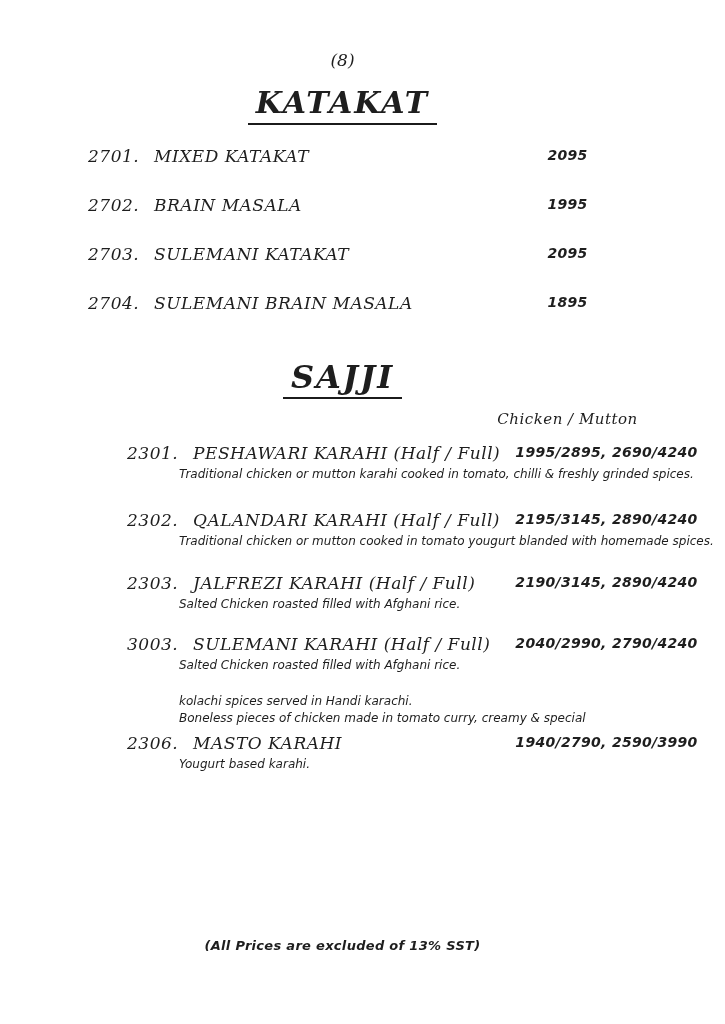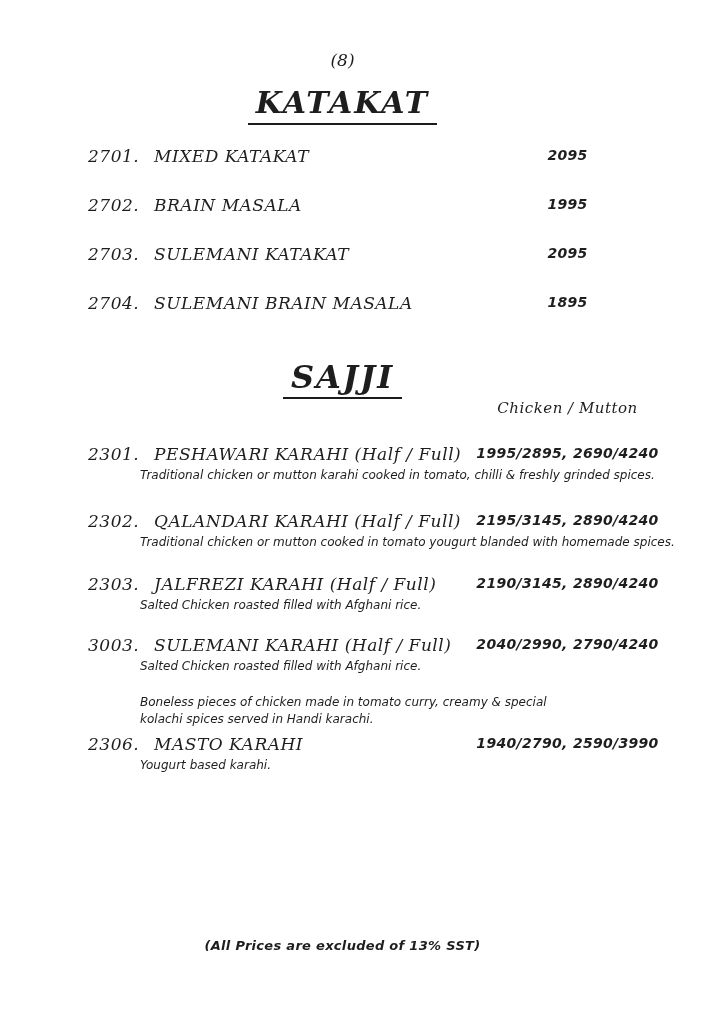--- a/index.html
+++ b/index.html
@@ -26,21 +26,21 @@
   .section-title {
     display: inline-block;
     font: italic 700 30px "DejaVu Serif", serif;
     letter-spacing: 2px;
     border-bottom: 2px solid #1b1b1b;
     padding: 0 8px 3px 8px;
     line-height: 34px;
   }
   .title-row.sajji .section-title { font-size: 32px; }
   .items { margin-top: 20px; }
-  .items.sajji { margin-top: 24px; }
+  .items.sajji { margin-top: 12px; padding-left: 39px; }
   .row { position: relative; padding-left: 88px; }
   .items.katakat .row { margin-bottom: 27px; }
   .items.sajji .row:nth-child(1) { margin-bottom: 26px; }
   .items.sajji .row:nth-child(2) { margin-bottom: 22px; }
   .items.sajji .row:nth-child(3) { margin-bottom: 20px; }
   .items.sajji .row:nth-child(4) { margin-bottom: 19px; }
   .items.sajji .row:nth-child(5) { margin-bottom: 5px; }
   .name-line {
     font: italic 17px "DejaVu Serif", serif;
     letter-spacing: 0.5px;
@@ -59,21 +59,21 @@
     white-space: nowrap;
   }
   .desc {
     margin-left: 52px;
     margin-top: 2px;
     font: italic 12px "DejaVu Sans", sans-serif;
     line-height: 17px;
     white-space: nowrap;
   }
   .desc + .desc { margin-top: 0; }
-  .price-header-row { position: relative; height: 20px; margin-top: 0; }
+  .price-header-row { position: relative; height: 20px; margin-top: 11px; }
   .price-col-header {
     position: absolute;
     left: 440px;
     top: 0;
     width: 255px;
     text-align: center;
     font: italic 15px "DejaVu Serif", serif;
     letter-spacing: 0.5px;
     white-space: nowrap;
   }
@@ -165,22 +165,22 @@
       </div>
       <div class="row">
         <div class="name-line">
           <span class="code">3003.</span>
           <span class="name">SULEMANI KARAHI (Half / Full)</span>
           <span class="price">2040/2990, 2790/4240</span>
         </div>
         <div class="desc">Salted Chicken roasted filled with Afghani rice.</div>
       </div>
       <div class="row">
+        <div class="desc">kolachi spices served in Handi karachi.</div>
         <div class="desc">Boneless pieces of chicken made in tomato curry, creamy &amp; special</div>
-        <div class="desc">kolachi spices served in Handi karachi.</div>
       </div>
       <div class="row">
         <div class="name-line">
           <span class="code">2306.</span>
           <span class="name">MASTO KARAHI</span>
           <span class="price">1940/2790, 2590/3990</span>
         </div>
         <div class="desc">Yougurt based karahi.</div>
       </div>
     </div>

